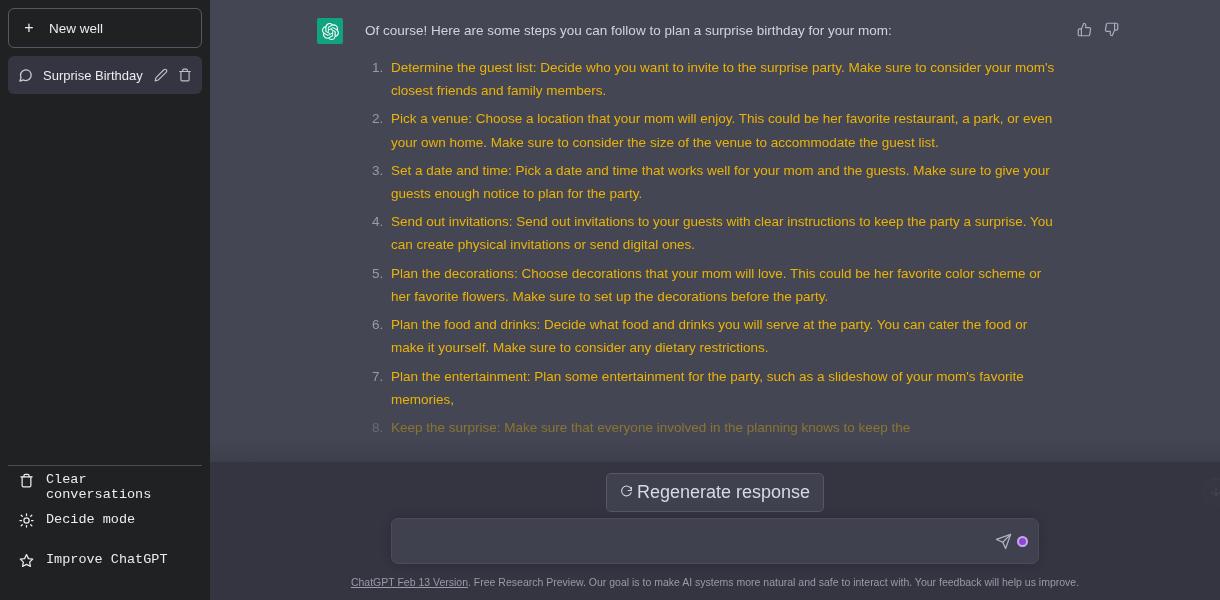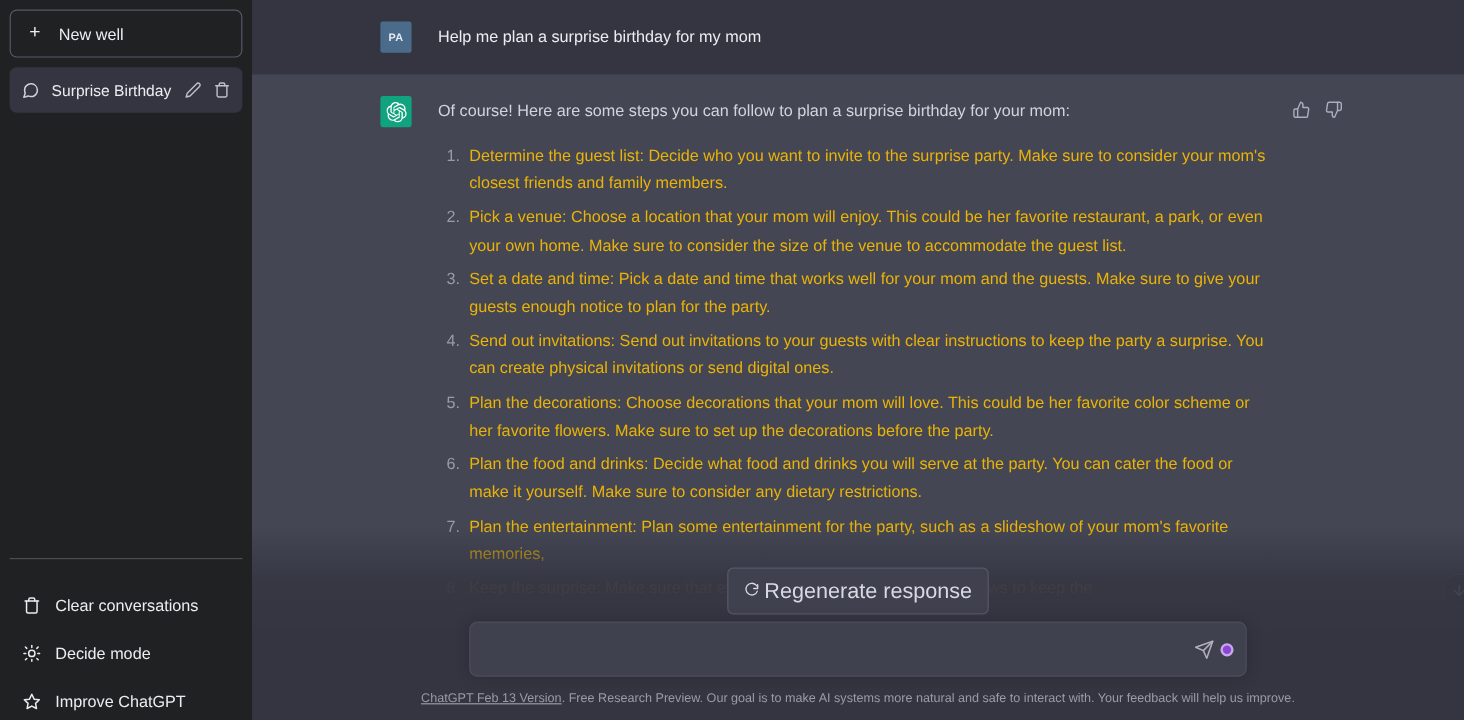--- a/index.html
+++ b/index.html
@@ -55,27 +55,28 @@
     text-overflow: clip;
   }
   .chat-item .act { flex: 0 0 auto; opacity: .85; display: flex; align-items: center; }
   .sidebar-spacer { flex: 1 1 auto; }
   .sidebar-footer {
     border-top: 1px solid #4d4d4f;
     padding-top: 6px;
     flex: 0 0 auto;
   }
   .menu-item {
-    display: flex; align-items: flex-end; gap: 12px;
+    display: flex; align-items: flex-start; gap: 12px;
     height: 40px;
     padding: 0 10px;
     border-radius: 6px;
     color: #ececf1;
     font-size: 13.5px;
     cursor: pointer;
+    font-family: Liberation Mono, monospace;
   }
   .menu-item .mi-icon { width: 16px; height: 16px; display:flex; align-items:center; justify-content:center; flex: 0 0 16px; }
   .menu-item svg, .chat-item svg, .new-chat svg { display: block; }
 
   
   .main {
     flex: 1 1 auto; height: 600px;
     position: relative;
     background: #343541;
     overflow: hidden;
@@ -263,26 +264,20 @@
 
 
 
     </div>
   </div>
 
   <div class="main">
 
     <div class="thread">
 
-      <div class="msg msg-user">
-        <div class="msg-inner">
-          <div class="avatar avatar-user">PA</div>
-          <div class="msg-body">Help me plan a surprise birthday for my mom</div>
-        </div>
-      </div>
 
       <div class="msg msg-assistant">
         <div class="msg-inner">
           <div class="avatar avatar-assistant">
             <svg width="17" height="17" viewBox="0 0 24 24" fill="#ffffff">
               <path d="M22.28 9.82a5.98 5.98 0 0 0-.52-4.91 6.05 6.05 0 0 0-6.51-2.9A6 6 0 0 0 4.98 4.18a5.98 5.98 0 0 0-4 2.9 6.05 6.05 0 0 0 .75 7.1 5.98 5.98 0 0 0 .51 4.91 6.05 6.05 0 0 0 6.52 2.9A5.98 5.98 0 0 0 13.26 24a6.05 6.05 0 0 0 5.77-4.21 5.98 5.98 0 0 0 4-2.9 6.05 6.05 0 0 0-.75-7.07zM13.26 22.43a4.48 4.48 0 0 1-2.88-1.04l.14-.08 4.78-2.76a.79.79 0 0 0 .39-.68v-6.74l2.02 1.17a.07.07 0 0 1 .04.05v5.58a4.5 4.5 0 0 1-4.5 4.5zM3.6 18.3a4.47 4.47 0 0 1-.54-3.01l.14.09 4.79 2.76a.77.77 0 0 0 .78 0l5.84-3.37v2.33a.08.08 0 0 1-.03.06L9.74 19.95a4.5 4.5 0 0 1-6.14-1.65zM2.34 7.9a4.48 4.48 0 0 1 2.35-1.97V11.6a.77.77 0 0 0 .38.67l5.83 3.36-2.02 1.17a.08.08 0 0 1-.07 0l-4.84-2.8A4.5 4.5 0 0 1 2.34 7.9zm16.6 3.86L13.1 8.38l2.02-1.16a.08.08 0 0 1 .07 0l4.84 2.8a4.49 4.49 0 0 1-.68 8.1v-5.68a.79.79 0 0 0-.4-.67zm2.01-3.02l-.14-.09-4.78-2.79a.78.78 0 0 0-.79 0L9.4 9.23V6.9a.07.07 0 0 1 .03-.06l4.84-2.79a4.5 4.5 0 0 1 6.68 4.66zM8.3 12.87l-2.02-1.17a.08.08 0 0 1-.04-.06V6.07a4.5 4.5 0 0 1 7.38-3.45l-.14.08L8.7 5.46a.79.79 0 0 0-.39.68zm1.1-2.37l2.6-1.5 2.6 1.5v3l-2.6 1.5-2.6-1.5z"></path>
             </svg>
           </div>
 
           <div class="msg-body">

